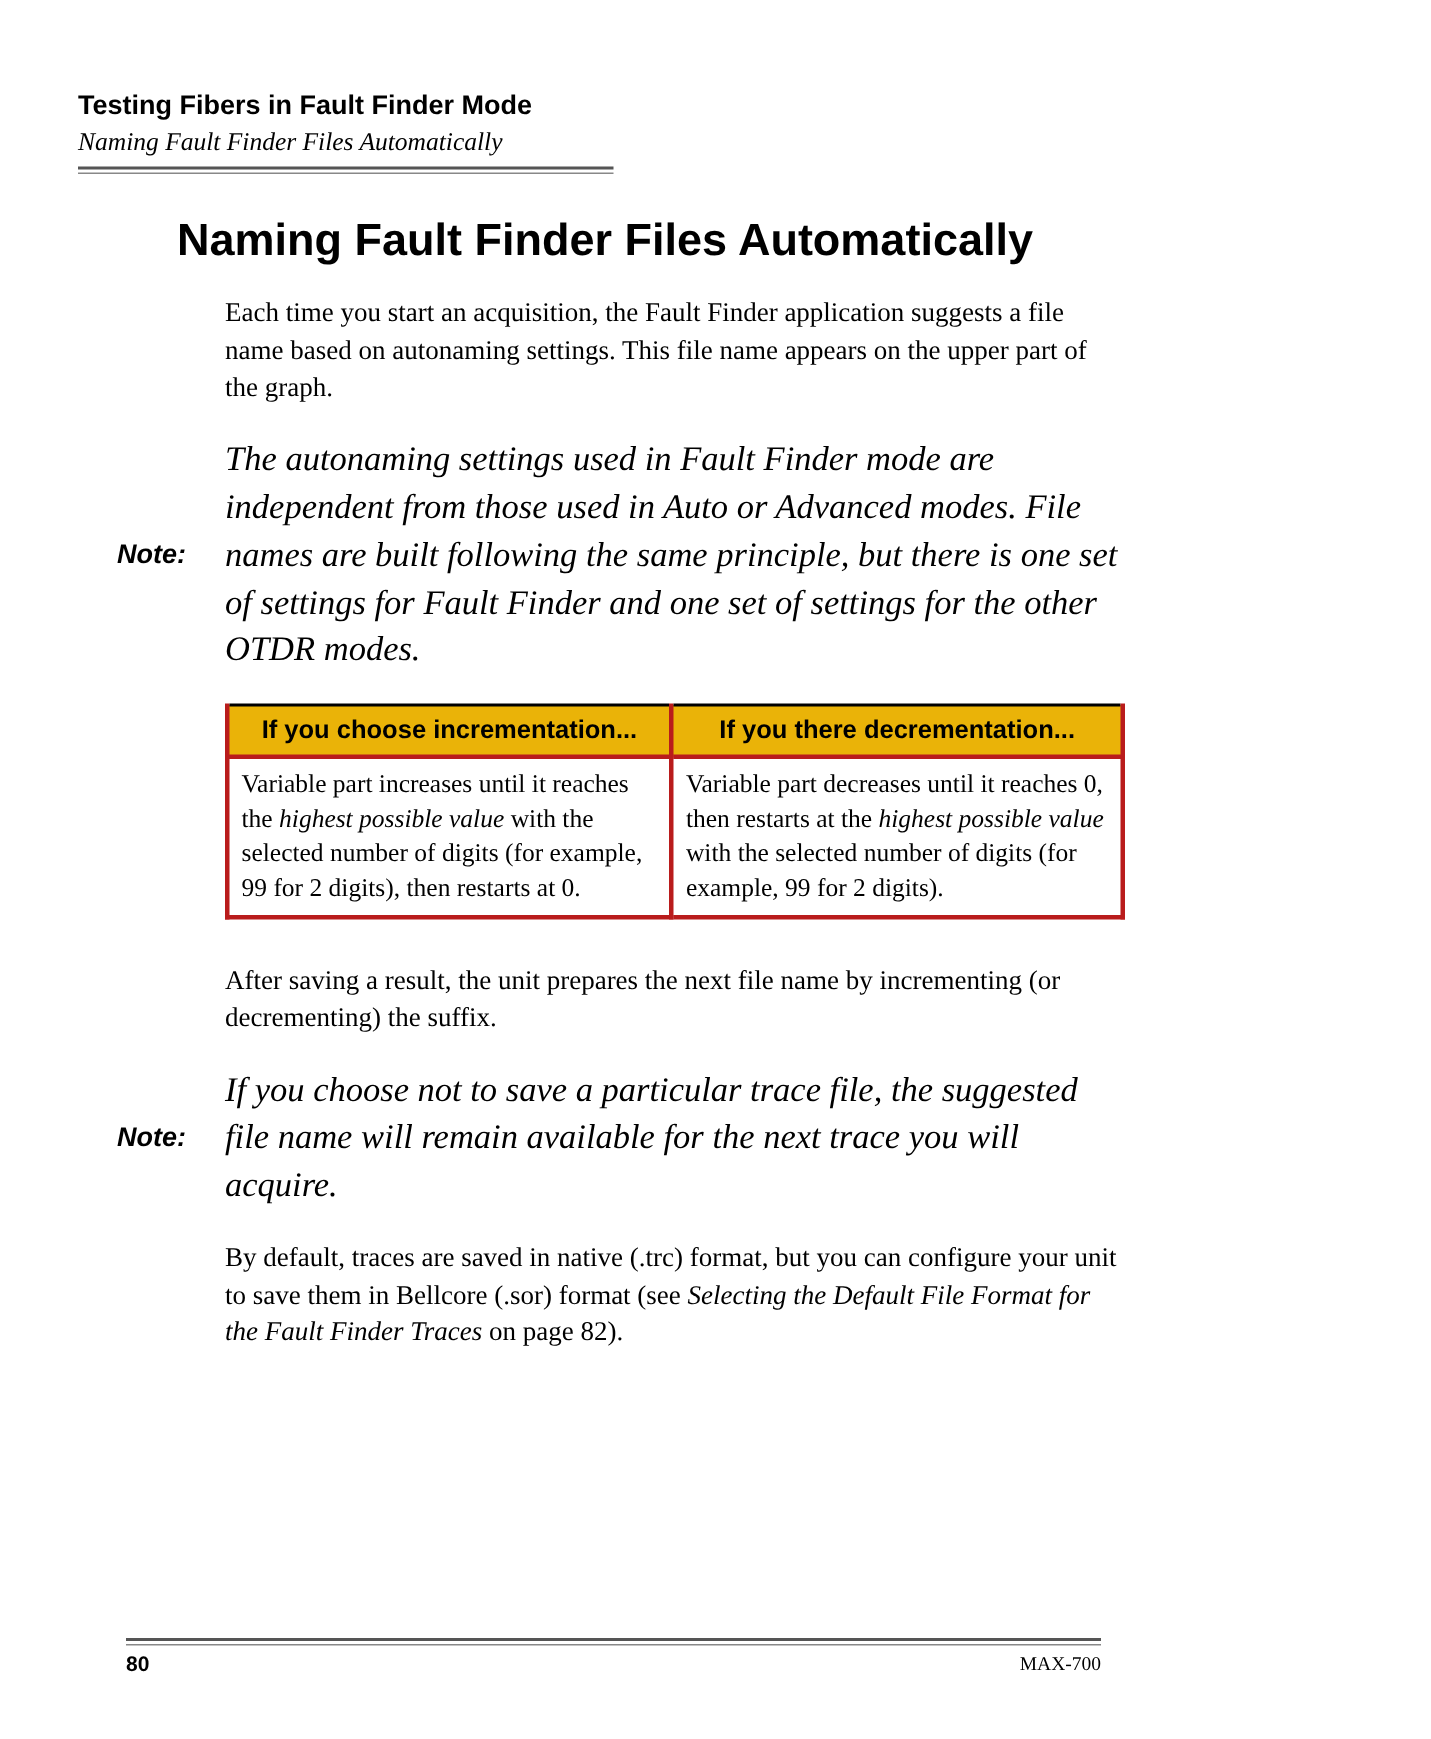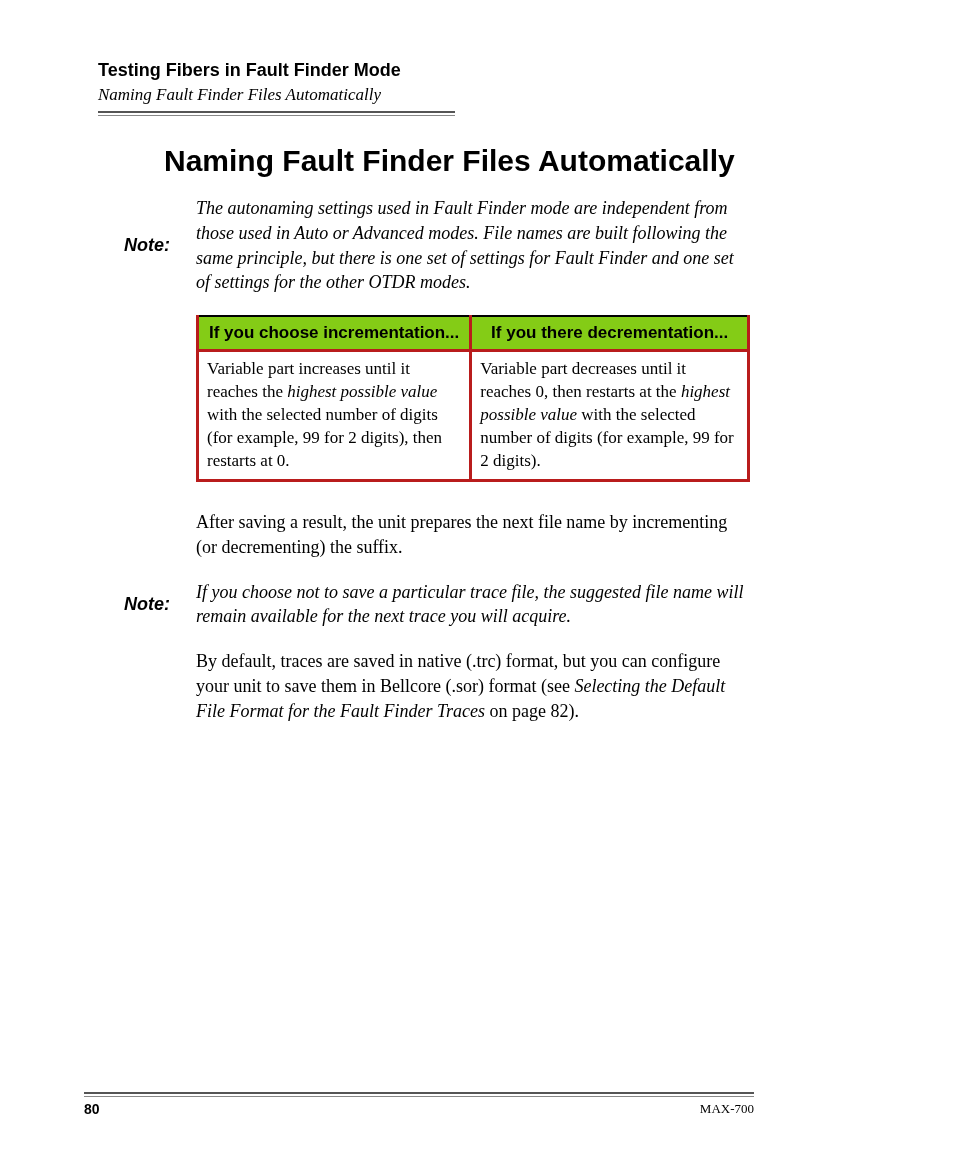--- a/index.html
+++ b/index.html
@@ -6,21 +6,21 @@
     margin: 0;
     padding: 0;
     background: #fff;
     font-family: Georgia, 'Times New Roman', serif;
     color: #000;
   }
   .page {
     width: 850px;
     height: 1159px;
     box-sizing: border-box;
-    padding: 60px 100px 30px 98px;
+    padding: 60px 100px 30px 52px;
     position: relative;
   }
   .hdr-chapter {
     font-family: "Segoe UI", "Helvetica Neue", Arial, sans-serif;
     font-weight: 700;
     font-size: 18px;
     margin-bottom: 4px;
   }
   .hdr-section {
     font-style: italic;
@@ -70,52 +70,52 @@
   }
   .note-label {
     font-family: "Segoe UI", "Helvetica Neue", Arial, sans-serif;
     font-weight: 800;
     font-style: italic;
     font-size: 18px;
     flex: 0 0 72px;
   }
   .note-text {
     font-style: italic;
-    font-size: 18px;
+    font-size: 23px;
     line-height: 1.38;
     flex: 1;
   }
   table.inc-table {
     border-collapse: collapse;
     width: 100%;
     margin: 4px 0 28px 0;
   }
   table.inc-table th, table.inc-table td {
     border: 3px solid #b91c1c;
     padding: 6px 8px;
     font-size: 17px;
     text-align: left;
     vertical-align: top;
   }
   table.inc-table th {
     font-family: "Segoe UI", "Helvetica Neue", Arial, sans-serif;
     font-weight: 700;
-    background: #84cc16;
+    background: #eab308;
     text-align: center;
   }
   table.inc-table {
     border-top: 2px solid #000;
     border-bottom: 2px solid #000;
   }
   table.inc-table th { border-top: 2px solid #000; }
   table.inc-table td { line-height: 1.35; }
   .footer {
     position: absolute;
     left: 84px;
-    right: 96px;
+    right: 116px;
     bottom: 42px;
     text-align: center;
   }
   .foot-rule {
     height: 5px;
     position: relative;
     margin-bottom: 4px;
   }
   .foot-rule::before {
     content: "";
@@ -152,20 +152,21 @@
   <div>
     <div class="hdr-chapter">Testing Fibers in Fault Finder Mode</div>
     <div class="hdr-section">Naming Fault Finder Files Automatically</div>
     <div class="hdr-rule"></div>
   </div>
 
   <div class="content">
 
     <h1 class="title">Naming Fault Finder Files Automatically</h1>
 
+    <p class="body">Each time you start an acquisition, the Fault Finder application suggests a file name based on autonaming settings. This file name appears on the upper part of the graph.</p>
 
     <div class="note-row">
       <div class="note-label">Note:</div>
       <div class="note-text">The autonaming settings used in Fault Finder mode are independent from those used in Auto or Advanced modes. File names are built following the same principle, but there is one set of settings for Fault Finder and one set of settings for the other OTDR modes.</div>
     </div>
 
 
     <table class="inc-table">
       <thead>
         <tr>

